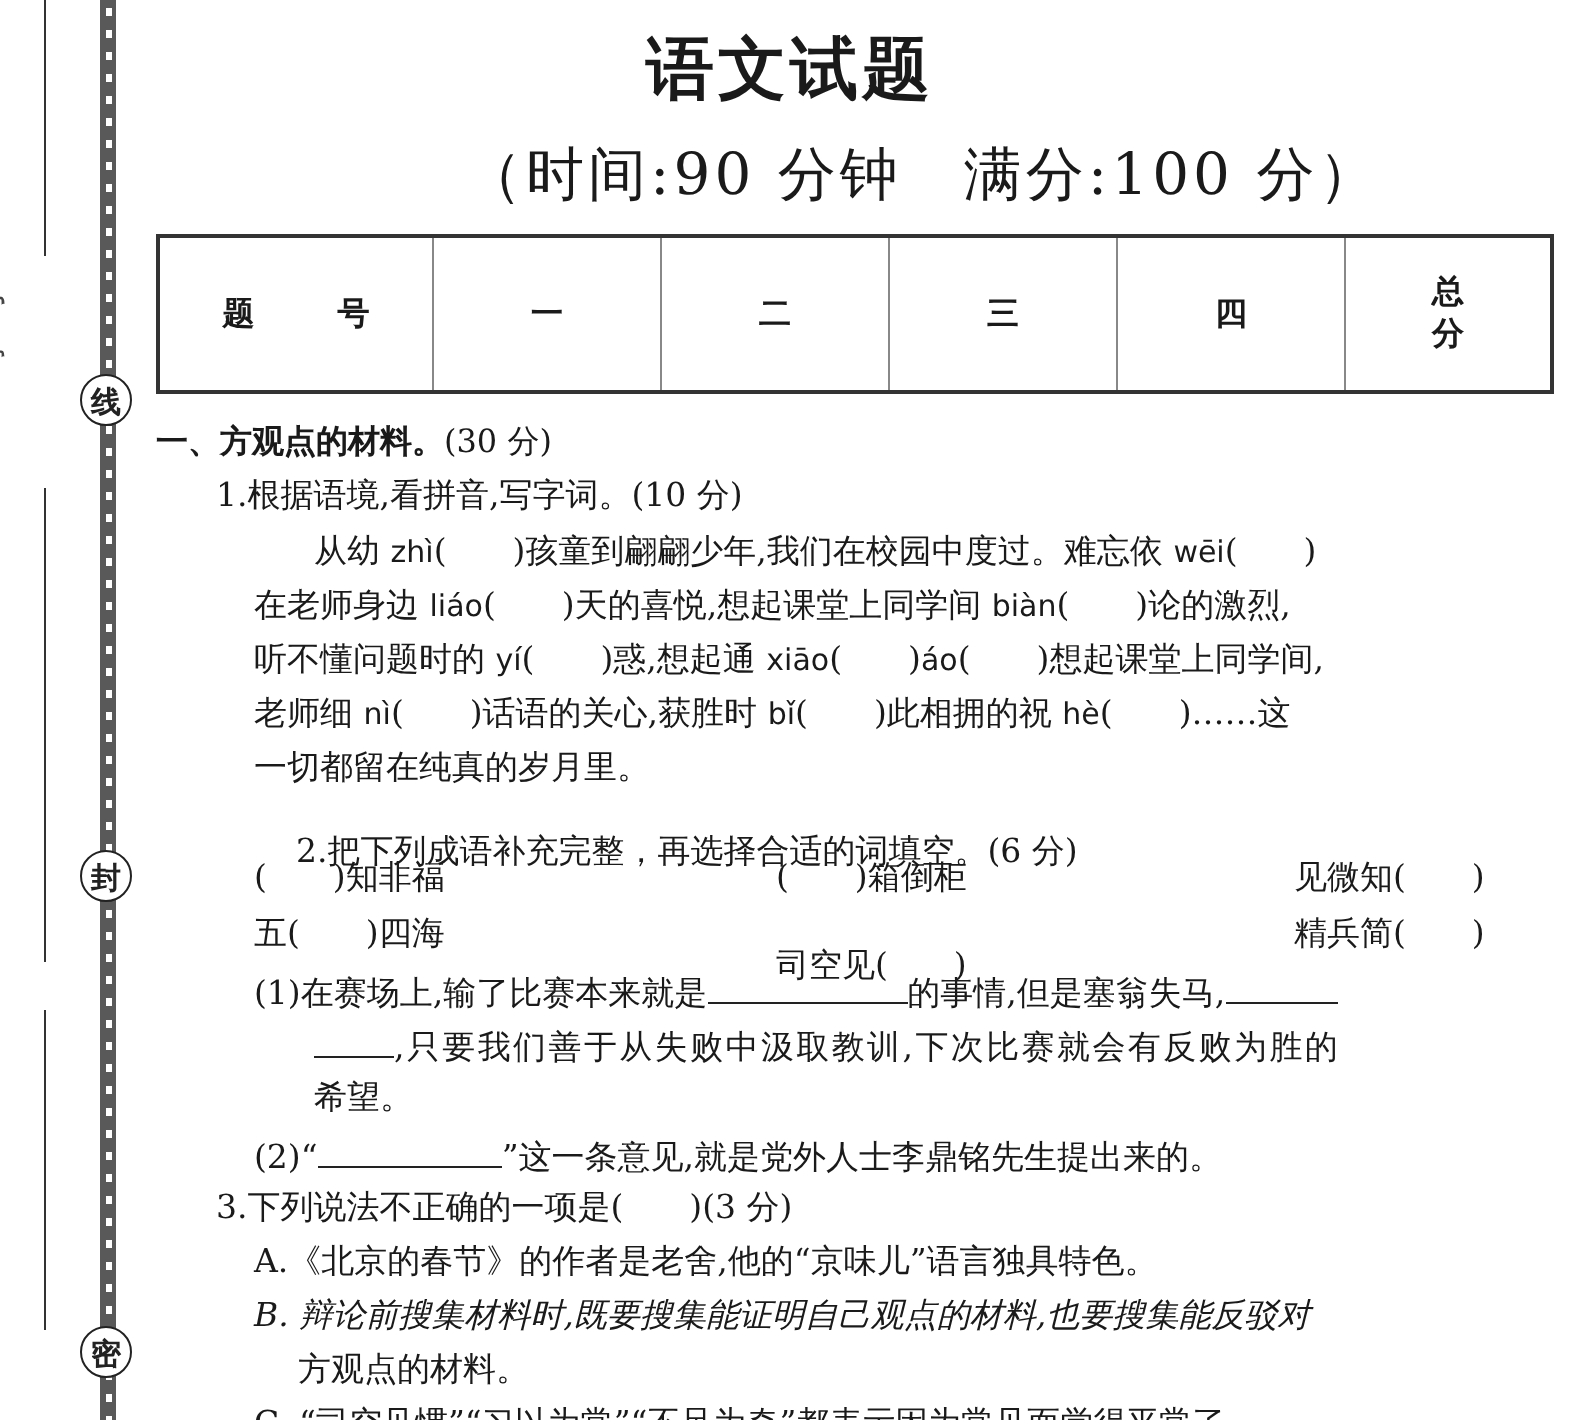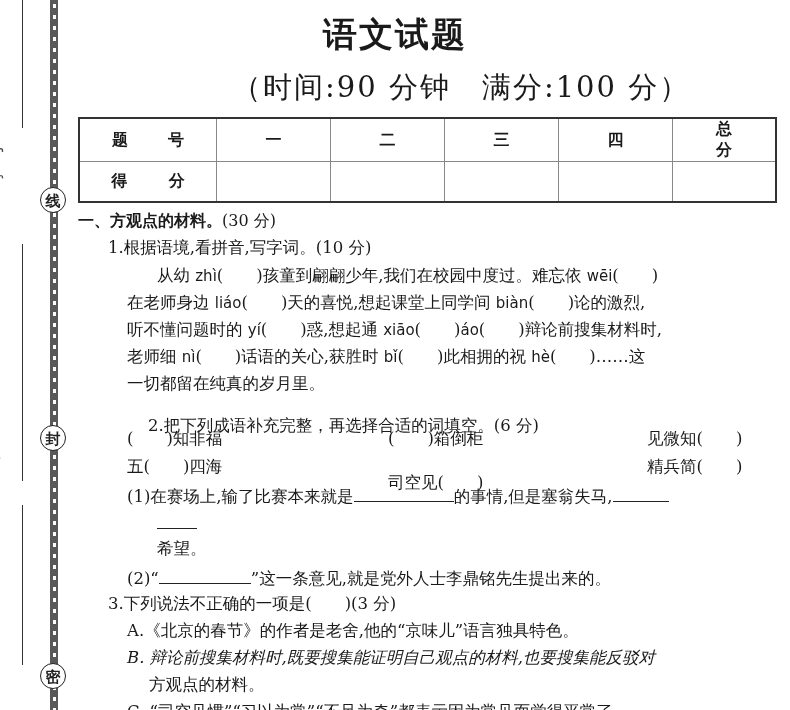--- a/index.html
+++ b/index.html
@@ -75,52 +75,44 @@
 <div class="seal" style="top:187px;">线</div>
 <div class="seal" style="top:425px;">封</div>
 <div class="seal" style="top:663px;">密</div>
 
 <div class="title">语文试题</div>
 <div class="subtitle">（时间:90 分钟　满分:100 分）</div>
 
 <table class="score">
   <tbody>
       <tr>
-    <td class="rh" style="width:118px;font-family:Liberation Serif, serif;">题 号</td>
+    <td class="rh" style="width:118px;">题 号</td>
     <td style="width:113px;">一</td>
     <td style="width:113px;">二</td>
     <td style="width:113px;">三</td>
     <td style="width:113px;">四</td>
     <td class="rh">总 分</td>
-  </tr>
-  <tr>
-    <td class="rh">得 分</td>
-    <td></td>
-    <td></td>
-    <td></td>
-    <td></td>
-    <td></td>
   </tr>
 </tbody>
   </table>
 
 <div class="line sec" style="left:78px;top:209px;">
   <span>一、方观点的材料。</span><span class="pts">(30 分)</span>
 </div>
 
 <div class="line" style="left:108px;top:236px;">1.根据语境,看拼音,写字词。(10 分)</div>
 
 <div class="line" style="left:157px;top:264px;width:620px;">
   <span>从幼 </span><span class="py">zhì</span><span>(　　)孩童到翩翩少年,我们在校园中度过。难忘依 </span><span class="py">wēi</span><span>(　　)</span>
 </div>
 <div class="line" style="left:127px;top:291px;">
   <span>在老师身边 </span><span class="py">liáo</span><span>(　　)天的喜悦,想起课堂上同学间 </span><span class="py">biàn</span><span>(　　)论的激烈,</span>
 </div>
 <div class="line" style="left:127px;top:318px;">
-  <span>听不懂问题时的 </span><span class="py">yí</span><span>(　　)惑,想起通 </span><span class="py">xiāo</span><span>(　　)</span><span class="py">áo</span><span>(　　)辩论前搜集材料时,</span>
+  <span>听不懂问题时的 </span><span class="py">yí</span><span>(　　)惑,想起通 </span><span class="py">xiāo</span><span>(　　)</span><span class="py">áo</span><span>(　　)想起课堂上同学间,</span>
 </div>
 <div class="line" style="left:127px;top:345px;">
   <span>老师细 </span><span class="py">nì</span><span>(　　)话语的关心,获胜时 </span><span class="py">bǐ</span><span>(　　)此相拥的祝 </span><span class="py">hè</span><span>(　　)……这</span>
 </div>
 <div class="line" style="left:127px;top:372px;">
   <span>一切都留在纯真的岁月里。</span>
 </div>
 
 <div class="line" style="left:108px;top:414px;margin-left:40px;">2.把下列成语补充完整，再选择合适的词填空。(6 分)</div>
 
@@ -128,21 +120,21 @@
 <div class="line" style="left:388px;top:427px;">(　　)箱倒柜</div>
 <div class="line" style="left:647px;top:427px;">见微知(　　)</div>
 <div class="line" style="left:127px;top:455px;">五(　　)四海</div>
 <div class="line" style="left:388px;top:471px;">司空见(　　)</div>
 <div class="line" style="left:647px;top:455px;">精兵简(　　)</div>
 
 <div class="line" style="left:127px;top:483px;">
   <span>(1)在赛场上,输了比赛本来就是</span><span class="blank" style="width:100px;"></span><span>的事情,但是塞翁失马,</span><span class="blank" style="width:56px;"></span>
 </div>
 <div class="line" style="left:157px;top:510px;">
-  <span class="blank" style="width:40px;"></span>
+  <span class="blank" style="width:40px;"></span><span style="letter-spacing:1.2px;">,只要我们善于从失败中汲取教训,下次比赛就会有反败为胜的</span>
 </div>
 <div class="line" style="left:157px;top:537px;">希望。</div>
 <div class="line" style="left:127px;top:565px;">
   <span>(2)“</span><span class="blank" style="width:92px;"></span><span>”这一条意见,就是党外人士李鼎铭先生提出来的。</span>
 </div>
 
 <div class="line" style="left:108px;top:592px;">3.下列说法不正确的一项是(　　)(3 分)</div>
 <div class="line" style="left:127px;top:619px;">A.《北京的春节》的作者是老舍,他的“京味儿”语言独具特色。</div>
 <div class="line" style="left:127px;top:646px;font-style:italic;">B. 辩论前搜集材料时,既要搜集能证明自己观点的材料,也要搜集能反驳对</div>
 <div class="line" style="left:149px;top:673px;">方观点的材料。</div>

